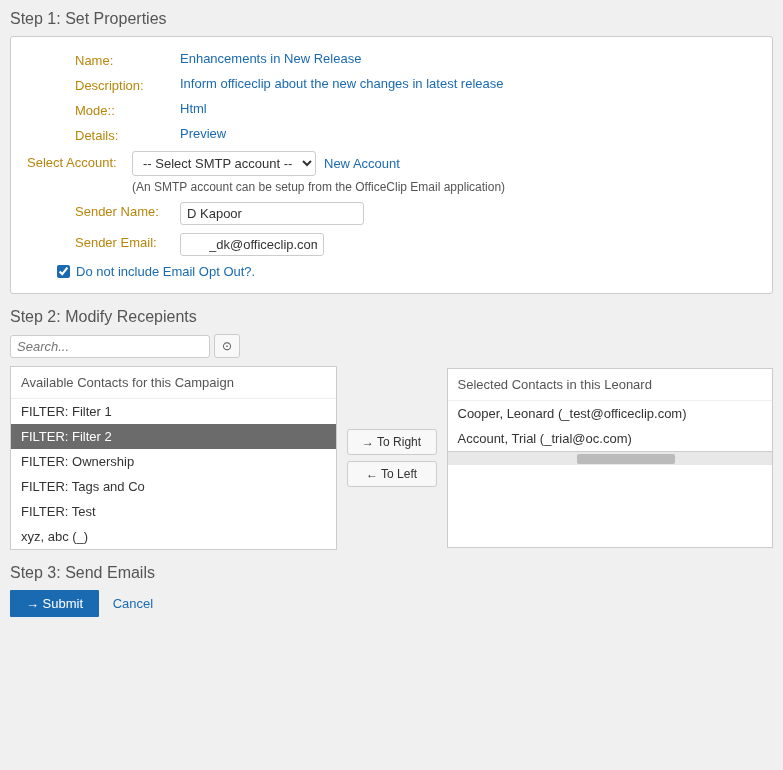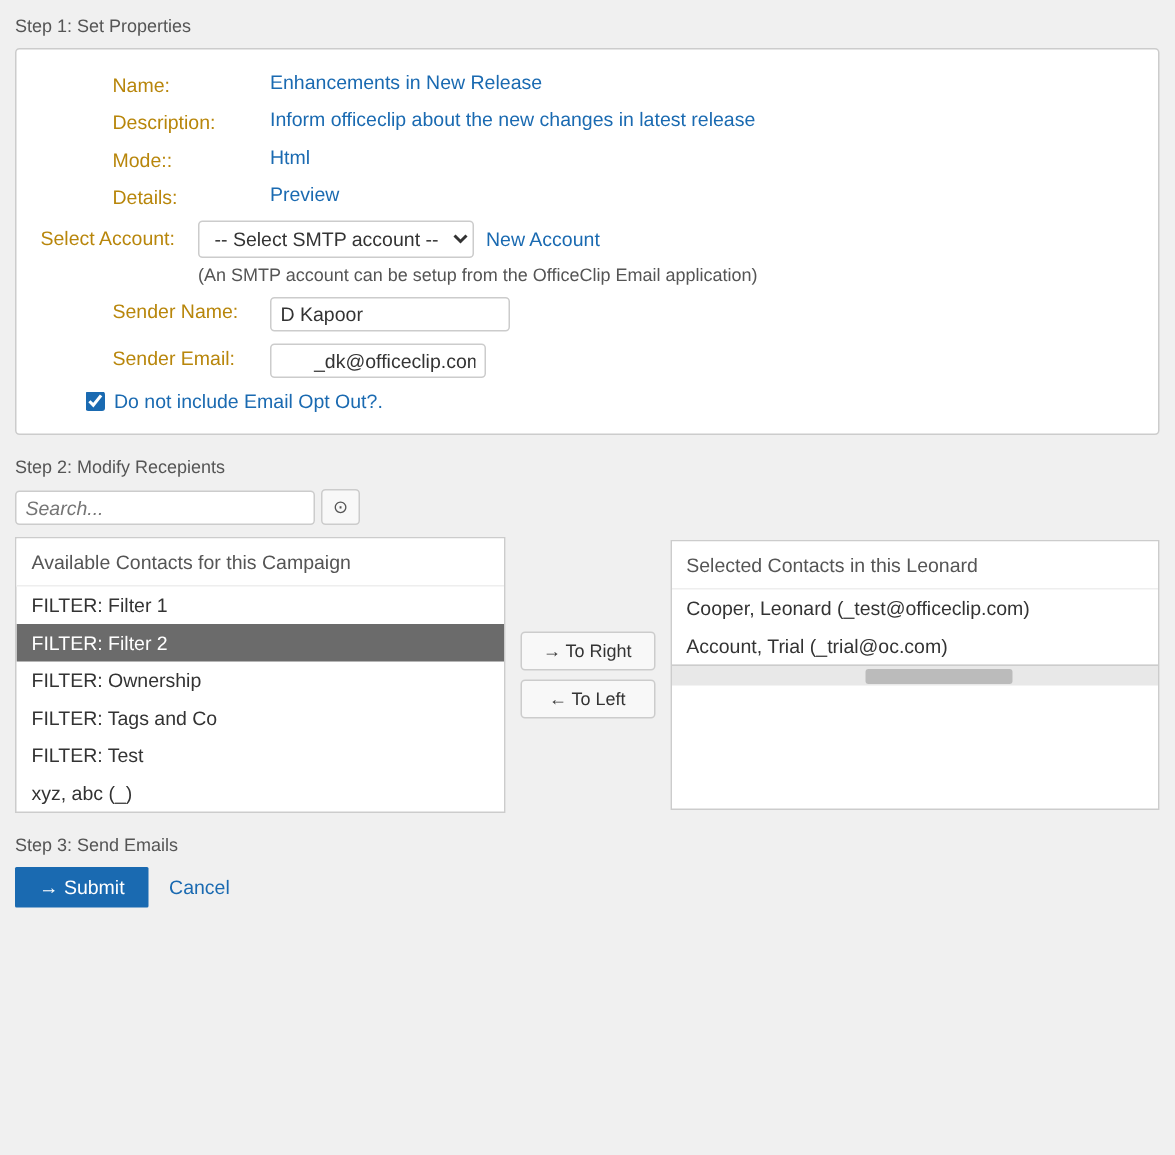--- a/index.html
+++ b/index.html
@@ -9,21 +9,21 @@
       background: #f0f0f0;
       color: #333;
       padding: 10px;
       width: 783px;
       min-height: 770px;
     }
     .page-container {
       background: #f0f0f0;
     }
     .section-title {
-      font-size: 12px;
+      font-size: 16px;
       color: #555;
       margin-bottom: 8px;
       font-weight: normal;
     }
     .card {
       background: #fff;
       border: 1px solid #ccc;
       border-radius: 3px;
       padding: 14px 16px;
       margin-bottom: 14px;
@@ -276,21 +276,21 @@
         <select class="smtp-select">
           <option>-- Select SMTP account --</option>
         </select>
         <a href="#" class="new-account-link">New Account</a>
       </div>
     </div>
     <div class="smtp-hint">(An SMTP account can be setup from the OfficeClip Email application)</div>
 
     <div class="form-row">
       <span class="form-label">Sender Name:</span>
-      <input type="text" class="form-value" style="width: 160px;" value="D Kapoor">
+      <input type="text" class="form-value" style="width: 184px;" value="D Kapoor">
     </div>
 
     <div class="form-row">
       <span class="form-label">Sender Email:</span>
       <input type="text" class="form-value" style="width: 144px; padding-left: 28px;" value="_dk@officeclip.com">
     </div>
 
     <div class="opt-out-row">
       <input type="checkbox" checked="" style="">
       <span class="opt-out-label">Do not include Email Opt Out?.</span>

